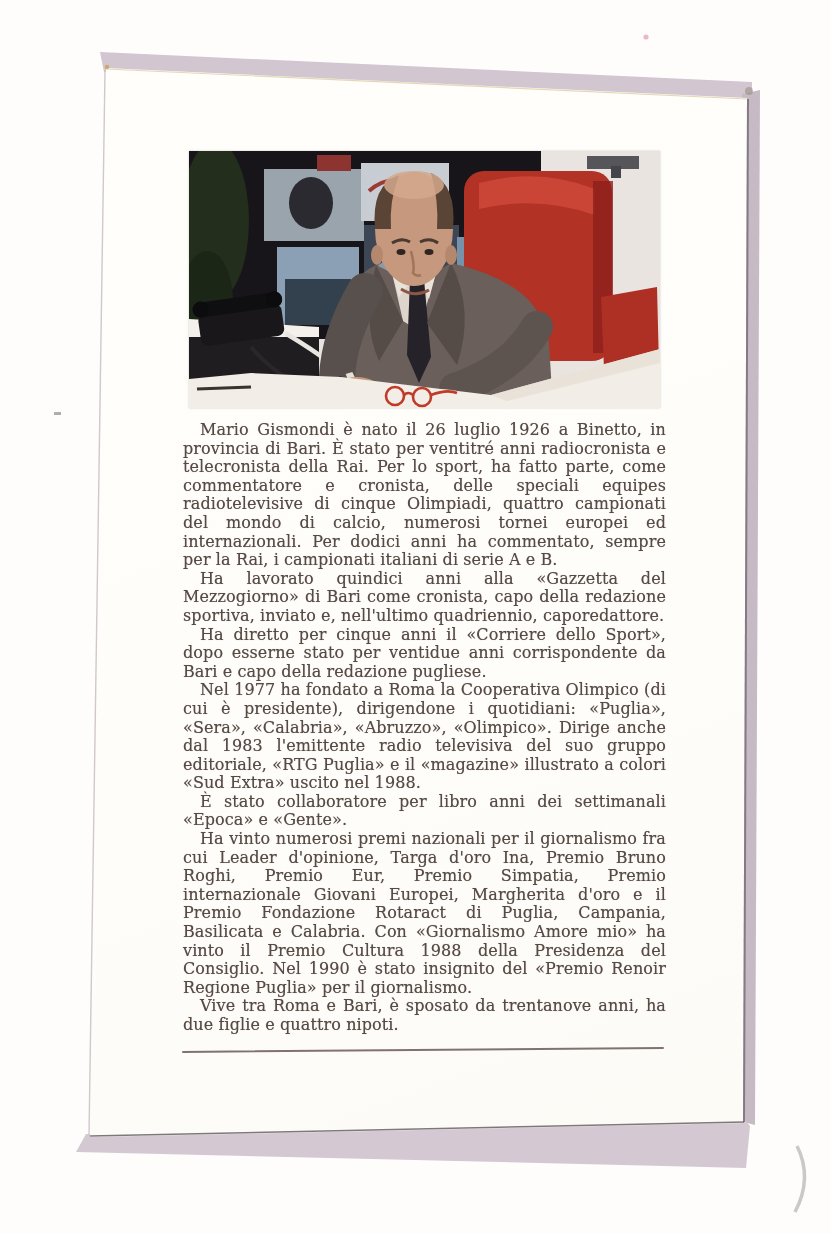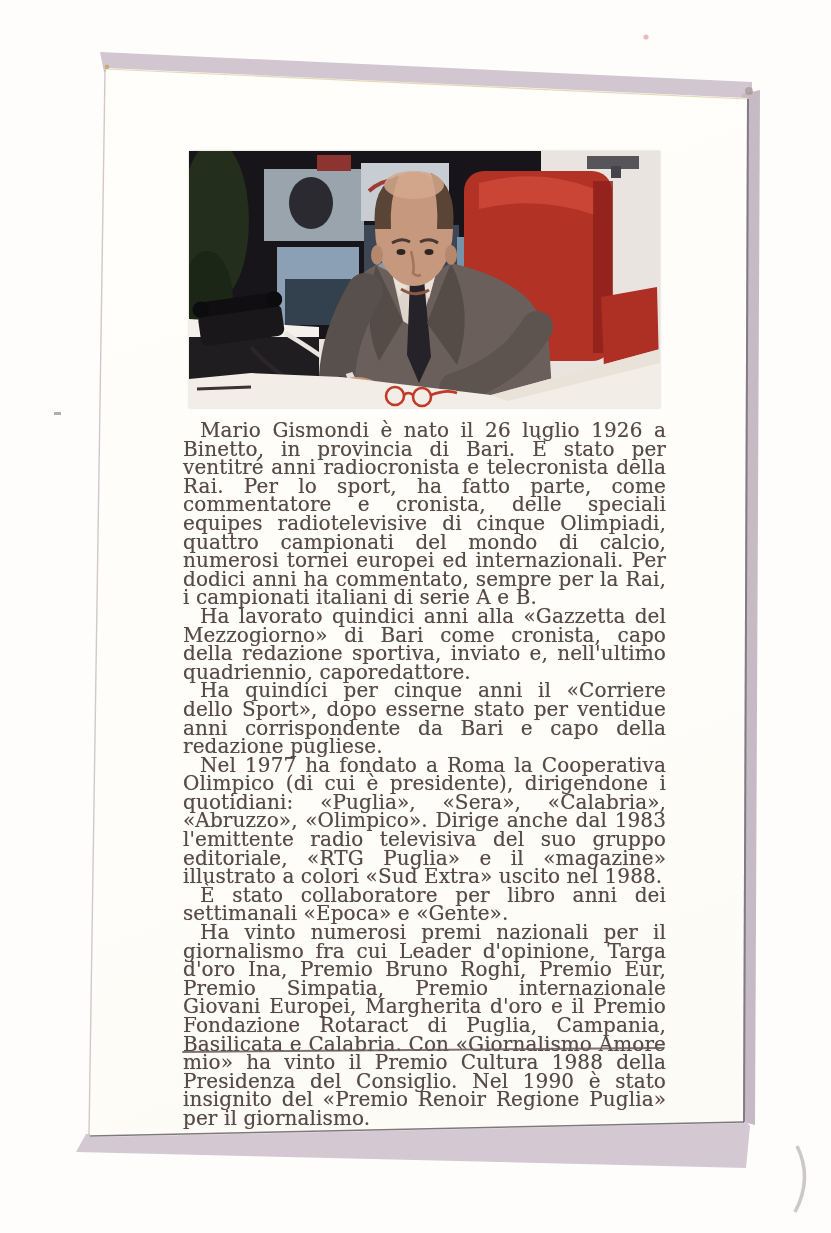--- a/index.html
+++ b/index.html
@@ -17,21 +17,21 @@
     clip-path:polygon(106px 68px,747px 98px,743px 1123px,90px 1137px);
     z-index:2;
   }
   .photo{
     position:absolute;left:189px;top:151px;width:471px;height:257px;
     box-shadow:0 0 2px rgba(60,50,50,.25);
     overflow:hidden;
   }
   .bio{
     position:absolute;left:183px;top:421px;width:483px;
-    font-size:20px;line-height:18.6px;
+    font-size:16px;line-height:18.6px;
     color:#564a45;
     text-align:justify;
     letter-spacing:.1px;
     text-shadow:0 0 .7px rgba(86,74,69,.55);
   }
   .bio p{margin:0;text-indent:17px;}
   .rule{
     position:absolute;left:182px;top:1049px;width:482px;height:2px;
     background:#6a5a57;transform:rotate(-.45deg);opacity:.85;
     border-radius:1px;
@@ -142,24 +142,25 @@
       <circle cx="206" cy="245" r="9"></circle>
       <circle cx="233" cy="246" r="9"></circle>
       <path d="M215,244 q4,-4 9,0"></path>
       <path d="M242,244 q16,-6 26,-2"></path>
     </g>
   </svg>
 
   <div class="bio">
     <p>Mario Gismondi è nato il 26 luglio 1926 a Binetto, in provincia di Bari. È stato per ventitré anni radiocronista e telecronista della Rai. Per lo sport, ha fatto parte, come commentatore e cronista, delle speciali equipes radiotelevisive di cinque Olimpiadi, quattro campionati del mondo di calcio, numerosi tornei europei ed internazionali. Per dodici anni ha commentato, sempre per la Rai, i campionati italiani di serie A e B.</p>
     <p>Ha lavorato quindici anni alla «Gazzetta del Mezzogiorno» di Bari come cronista, capo della redazione sportiva, inviato e, nell'ultimo quadriennio, caporedattore.</p>
-    <p>Ha quindici per cinque anni il «Corriere dello Sport», dopo esserne stato per ventidue anni corrispondente da Bari e capo della redazione pugliese.</p>
+    <p>Ha diretto per cinque anni il «Corriere dello Sport», dopo esserne stato per ventidue anni corrispondente da Bari e capo della redazione pugliese.</p>
     <p>Nel 1977 ha fondato a Roma la Cooperativa Olimpico (di cui è presidente), dirigendone i quotidiani: «Puglia», «Sera», «Calabria», «Abruzzo», «Olimpico». Dirige anche dal 1983 l'emittente radio televisiva del suo gruppo editoriale, «RTG Puglia» e il «magazine» illustrato a colori «Sud Extra» uscito nel 1988.</p>
     <p>È stato collaboratore per libro anni dei settimanali «Epoca» e «Gente».</p>
     <p>Ha vinto numerosi premi nazionali per il giornalismo fra cui Leader d'opinione, Targa d'oro Ina, Premio Bruno Roghi, Premio Eur, Premio Simpatia, Premio internazionale Giovani Europei, Margherita d'oro e il Premio Fondazione Rotaract di Puglia, Campania, Basilicata e Calabria. Con «Giornalismo Amore mio» ha vinto il Premio Cultura 1988 della Presidenza del Consiglio. Nel 1990 è stato insignito del «Premio Renoir Regione Puglia» per il giornalismo.</p>
+    <p>Vive tra Roma e Bari, è sposato da trentanove anni, ha due figlie e quattro nipoti.</p>
   </div>
 
   <div class="rule"></div>
 </div>
 
 <svg class="layer" style="z-index:3;pointer-events:none" width="831" height="1233" viewBox="0 0 831 1233">
   <line x1="106" y1="69" x2="747" y2="99" stroke="#d9c89b" stroke-width="1.2" opacity=".7"></line>
   <line x1="748" y1="99" x2="744" y2="1122" stroke="#6e6570" stroke-width="2" opacity=".75"></line>
   <line x1="90" y1="1136" x2="744" y2="1122" stroke="#5f585c" stroke-width="1.6" opacity=".8"></line>
   <line x1="105" y1="70" x2="89" y2="1136" stroke="#cdc2c7" stroke-width="1.4" opacity=".9"></line>

